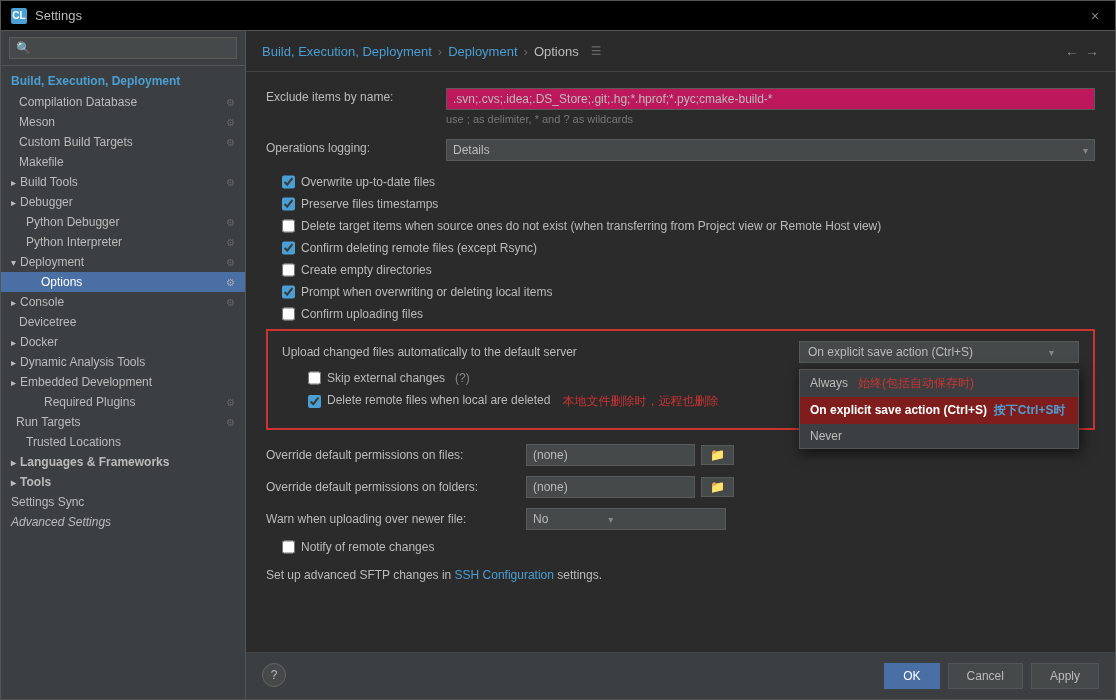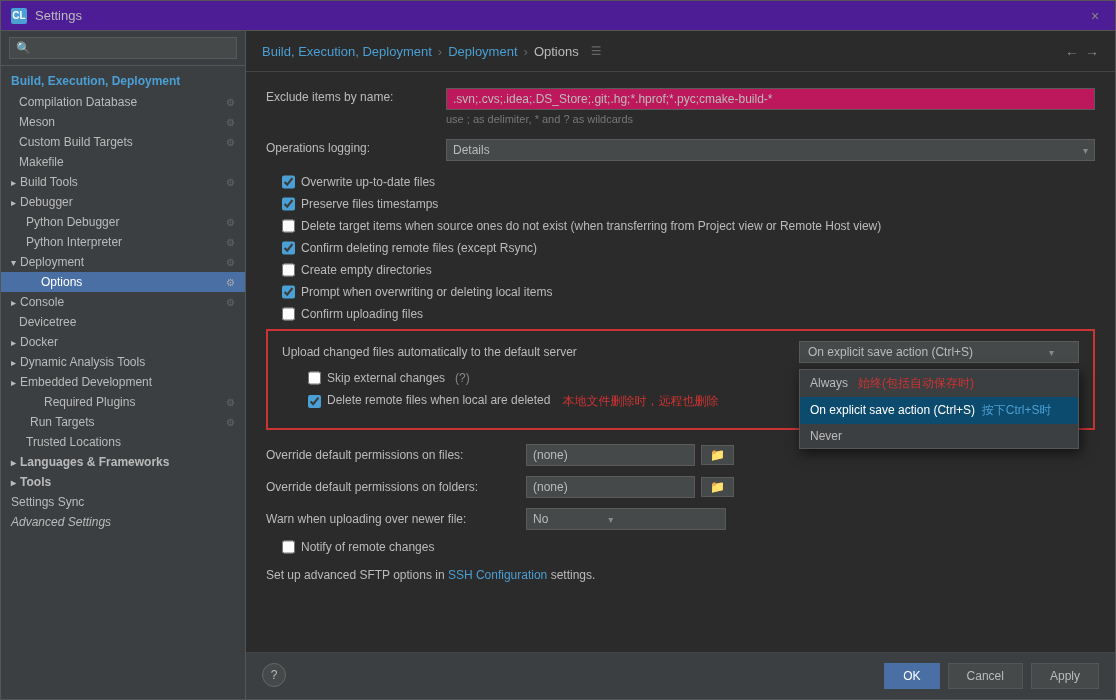--- a/index.html
+++ b/index.html
@@ -1,20 +1,20 @@
 <!DOCTYPE html>
 <html><head>
   <meta charset="utf-8">
   <style>
     * { box-sizing: border-box; margin: 0; padding: 0; }
     body { font-family: 'Segoe UI', Arial, sans-serif; font-size: 12px; background: #2b2b2b; color: #bbb; width: 1116px; height: 700px; overflow: hidden; }
     
     .window { width: 1116px; height: 700px; display: flex; flex-direction: column; background: #3c3f41; border: 1px solid #555; }
     
-    .titlebar { background: #4c1d95; height: 30px; display: flex; align-items: center; padding: 0 10px; border-bottom: 1px solid #555; }
+    .titlebar { background: #000000; height: 30px; display: flex; align-items: center; padding: 0 10px; border-bottom: 1px solid #555; }
     .titlebar-icon { width: 16px; height: 16px; margin-right: 8px; background: #4a9fd4; border-radius: 2px; display: flex; align-items: center; justify-content: center; font-size: 10px; color: #fff; font-weight: bold; }
     .titlebar-title { color: #bbb; font-size: 13px; flex: 1; }
     .titlebar-close { width: 20px; height: 20px; display: flex; align-items: center; justify-content: center; cursor: pointer; color: #888; font-size: 14px; }
     
     .content { display: flex; flex: 1; overflow: hidden; }
     
     
     .sidebar { width: 245px; background: #3c3f41; border-right: 1px solid #555; display: flex; flex-direction: column; overflow: hidden; }
     .search-box { padding: 6px 8px; border-bottom: 1px solid #555; }
     .search-input { width: 100%; background: #45494a; border: 1px solid #5a5a5a; color: #bbb; padding: 3px 6px; font-size: 12px; outline: none; }
@@ -61,21 +61,21 @@
     
     .checkbox-row { display: flex; margin-bottom: 8px; gap: 6px; cursor: pointer; padding-left: 16px; }
     .checkbox-row input[type=checkbox] { accent-color: #4a9fd4; cursor: pointer; }
     .checkbox-row label { color: #bbb; font-size: 12px; cursor: pointer; }
     
     
     .upload-section { border: 2px solid #cc3333; padding: 10px 14px; margin-bottom: 14px; position: relative; }
     .upload-header { display: flex; align-items: center; justify-content: space-between; margin-bottom: 8px; }
     .upload-label { color: #bbb; font-size: 12px; }
     .dropdown-item { padding: 5px 10px; cursor: pointer; font-size: 12px; color: #bbb; }
-    .dropdown-item.active { background: #0c4a6e; color: #fff; }
+    .dropdown-item.active { background: #7f1d1d; color: #fff; font-weight: bold; }
     
     .upload-select { background: #45494a; border: 1px solid #5a5a5a; color: #bbb; padding: 3px 24px 3px 8px; font-size: 12px; display: flex; align-items: center; cursor: pointer; min-width: 280px; position: relative; }
     .upload-select .select-arrow { margin-left: auto; color: #888; font-size: 10px; }
     
     
     .permission-row { display: flex; align-items: center; margin-bottom: 10px; }
     .permission-label { color: #bbb; font-size: 12px; min-width: 260px; }
     .permission-value { display: flex; align-items: center; gap: 6px; }
     .permission-input { background: #45494a; border: 1px solid #5a5a5a; color: #bbb; padding: 3px 6px; font-size: 12px; min-width: 140px; }
     .permission-btn { background: #45494a; border: 1px solid #5a5a5a; color: #bbb; padding: 2px 8px; cursor: pointer; font-size: 12px; }
@@ -206,21 +206,21 @@
         <div class="sidebar-group-label" style="padding-left:10px;">
           <span class="arrow">▸</span>
           <span>Embedded Development</span>
         </div>
 
         <div class="sidebar-item" style="padding-left:43px;">
           <span>Required Plugins</span>
           <span class="icon-right">⚙</span>
         </div>
 
-        <div class="sidebar-item" style="padding-left:29px;">
+        <div class="sidebar-item" style="padding-left:15px;">
           <span>Run Targets</span>
           <span class="icon-right">⚙</span>
         </div>
 
         <div class="sidebar-item" style="padding-left:25px;">
           <span>Trusted Locations</span>
         </div>
 
         <div class="sidebar-group-label" style="padding-left:10px; color:#bbb; font-weight:bold;">
           <span class="arrow">▸</span>
@@ -365,21 +365,21 @@
             <span class="arrow" style="margin-left:60px;">▾</span>
           </div>
         </div>
 
         <div class="checkbox-row notify-row">
           <input type="checkbox" id="notify-remote" style="">
           <label for="notify-remote">Notify of remote changes</label>
         </div>
 
         <div class="ssh-row">
-          <span>Set up advanced SFTP options in</span>
+          <span>Set up advanced SFTP changes in</span>
           <a class="ssh-link">SSH Configuration</a>
           <span>settings.</span>
         </div>
       </div>
 
       <div class="footer">
         <button class="help-btn">?</button>
         <button class="footer-btn ok">OK</button>
         <button class="footer-btn cancel">Cancel</button>
         <button class="footer-btn apply">Apply</button>

